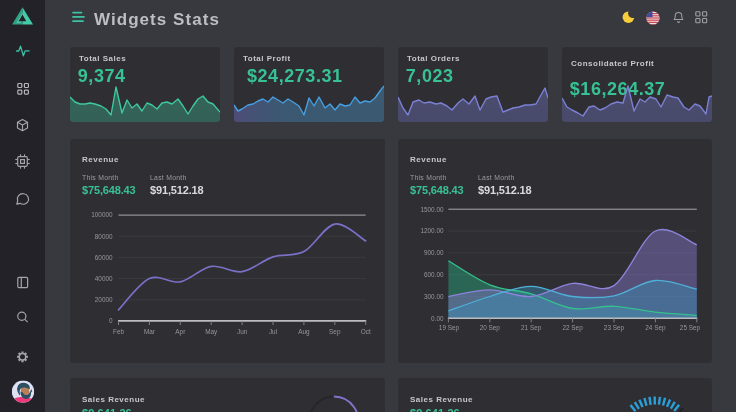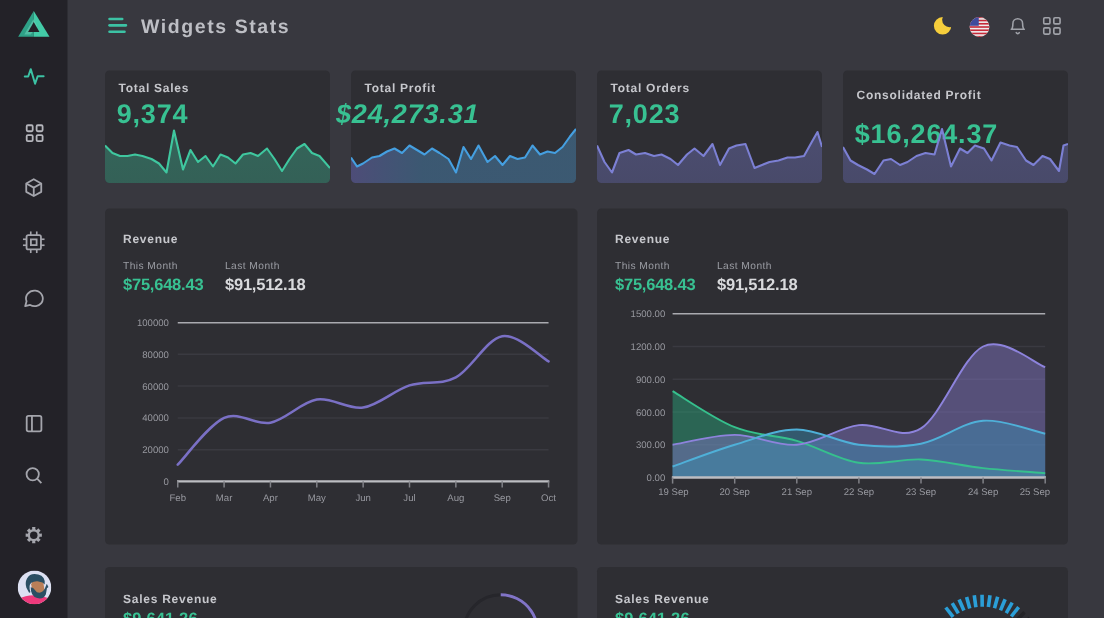--- a/index.html
+++ b/index.html
@@ -17,21 +17,21 @@
 
 <div class="abs" style="left:0;top:0;width:45px;height:412px;background:#232228;"></div>
 
 <svg class="abs" style="left:72px;top:11px;" width="13" height="12" viewBox="0 0 13 12">
  <g stroke="#3cc2a4" stroke-width="1.7" stroke-linecap="round">
   <line x1="1" y1="1.6" x2="9.5" y2="1.6"></line>
   <line x1="1" y1="5.9" x2="12" y2="5.9"></line>
   <line x1="1" y1="10.2" x2="11" y2="10.2"></line>
  </g>
 </svg>
-<div class="abs" style="left:94px;top:9.6px;font-size:13px;font-weight:bold;letter-spacing:1.05px;color:#bdbec4;">Widgets Stats</div>
+<div class="abs" style="left:94px;top:9.6px;font-size:17px;font-weight:bold;letter-spacing:1.05px;color:#bdbec4;">Widgets Stats</div>
 
 <svg class="abs" style="left:622px;top:10px;" width="14" height="14" viewBox="0 0 14 14">
   <defs>
       <mask id="moonm">
         <rect width="14" height="14" fill="#fff"></rect>
         <circle cx="11" cy="3.2" r="4.9" fill="#000"></circle>
       </mask>
     </defs>
   <circle cx="6.4" cy="7.2" r="5.8" fill="#f6ce3c" mask="url(#moonm)"></circle>
 </svg>
@@ -68,21 +68,21 @@
   </g>
 </svg>
 
 <div class="card" style="left:70px;top:47px;width:150px;height:75px;"></div>
 <div class="card" style="left:234px;top:47px;width:150px;height:75px;"></div>
 <div class="card" style="left:398px;top:47px;width:150px;height:75px;"></div>
 <div class="card" style="left:562px;top:47px;width:150px;height:75px;"></div>
 <div class="ctitle" style="left:79px;top:54px;text-align:center;">Total Sales</div>
 <div class="cval" style="left:77.8px;top:66.2px;">9,374</div>
 <div class="ctitle" style="left:243px;top:54px;">Total Profit</div>
-<div class="cval" style="left:224px;top:66.2px;font-style:italic;">$24,273.31</div>
+<div class="cval" style="left:247px;top:66.2px;">$24,273.31</div>
 <div class="ctitle" style="left:407px;top:54px;">Total Orders</div>
 <div class="cval" style="left:405.8px;top:66.2px;">7,023</div>
 <div class="ctitle" style="left:571px;top:59px;">Consolidated Profit</div>
 <div class="cval" style="left:569.8px;top:79px;">$16,264.37</div>
 
 <div class="card" style="left:70px;top:139px;width:315px;height:224px;"></div>
 <div class="card" style="left:398px;top:139px;width:314px;height:224px;"></div>
 <div class="ctitle" style="left:82px;top:155px;">Revenue</div>
 <div class="mlabel" style="left:82px;top:173.5px;">This Month</div>
 <div class="mval" style="left:82px;top:184px;color:#38c192;">$75,648.43</div>

